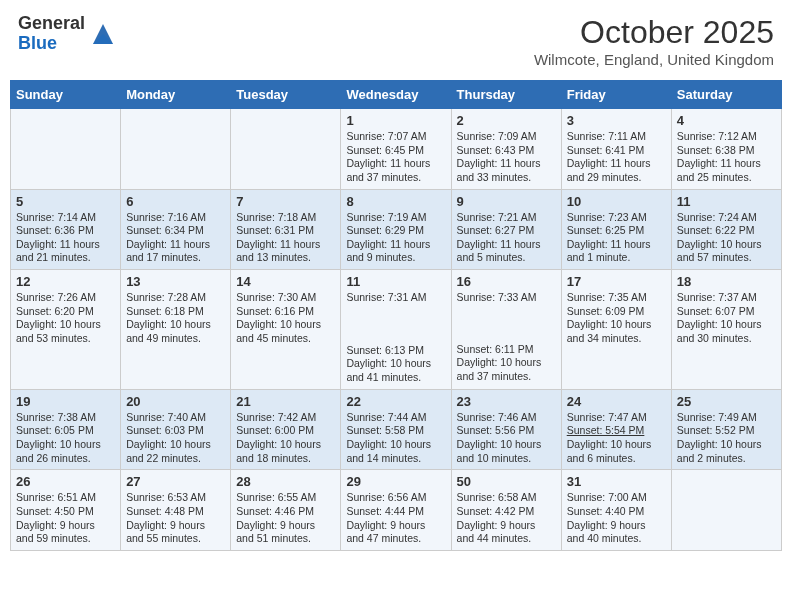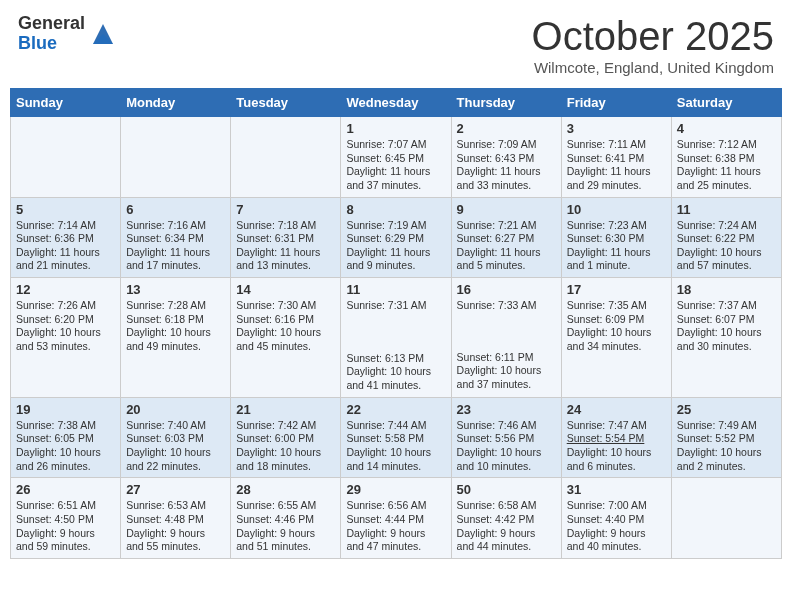--- a/index.html
+++ b/index.html
@@ -38,21 +38,21 @@
     }
     .logo-icon {
       width: 28px;
       height: 28px;
       margin-left: 4px;
     }
     .title-block {
       text-align: right;
     }
     .calendar-title {
-      font-size: 40px;
+      font-size: 32px;
       color: #333;
       font-weight: normal;
     }
     .calendar-subtitle {
       font-size: 15px;
       color: #555;
     }
     table {
       width: 100%;
       border-collapse: collapse;
@@ -179,21 +179,21 @@
         </td>
         <td>
           <span class="day-number">9</span>
           <span style="display: block; line-height: 1.3;">Sunrise: 7:21 AM</span>
           <span style="display: block; line-height: 1.3;">Sunset: 6:27 PM</span>
           <span style="display: block; line-height: 1.3;">Daylight: 11 hours and 5 minutes.</span>
         </td>
         <td>
           <span class="day-number">10</span>
           <span style="display: block; line-height: 1.3;">Sunrise: 7:23 AM</span>
-          <span style="display: block; line-height: 1.3;">Sunset: 6:30 PM</span>
+          <span style="display: block; line-height: 1.3;">Sunset: 6:25 PM</span>
           <span style="display: block; line-height: 1.3;">Daylight: 11 hours and 1 minute.</span>
         </td>
         <td>
           <span class="day-number">11</span>
           <span style="display: block; line-height: 1.3;">Sunrise: 7:24 AM</span>
           <span style="display: block; line-height: 1.3;">Sunset: 6:22 PM</span>
           <span style="display: block; line-height: 1.3;">Daylight: 10 hours and 57 minutes.</span>
         </td>
       </tr>
       <tr>

